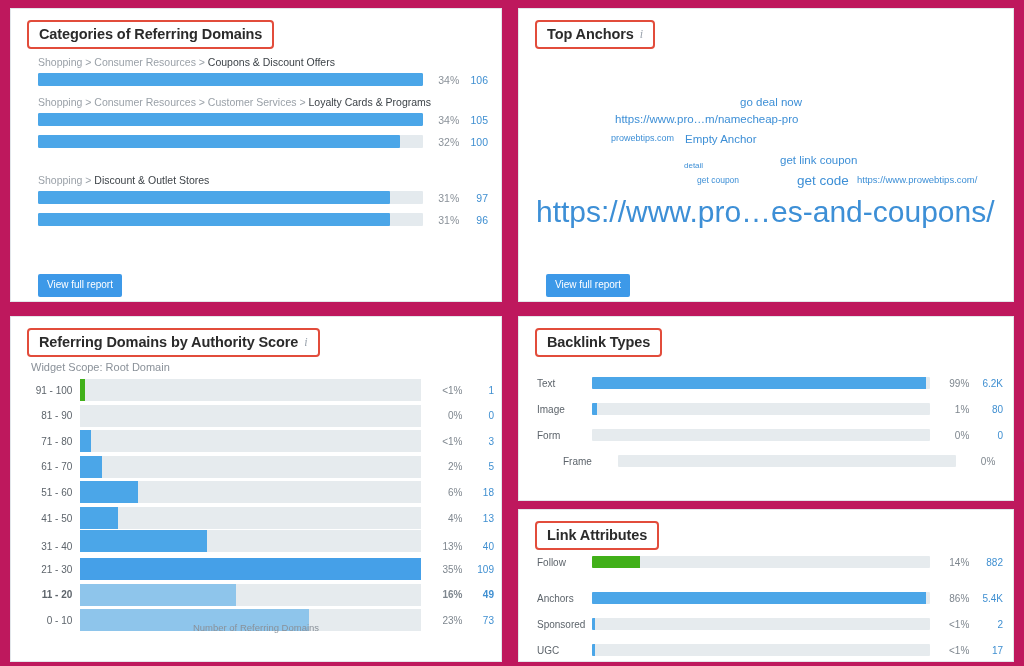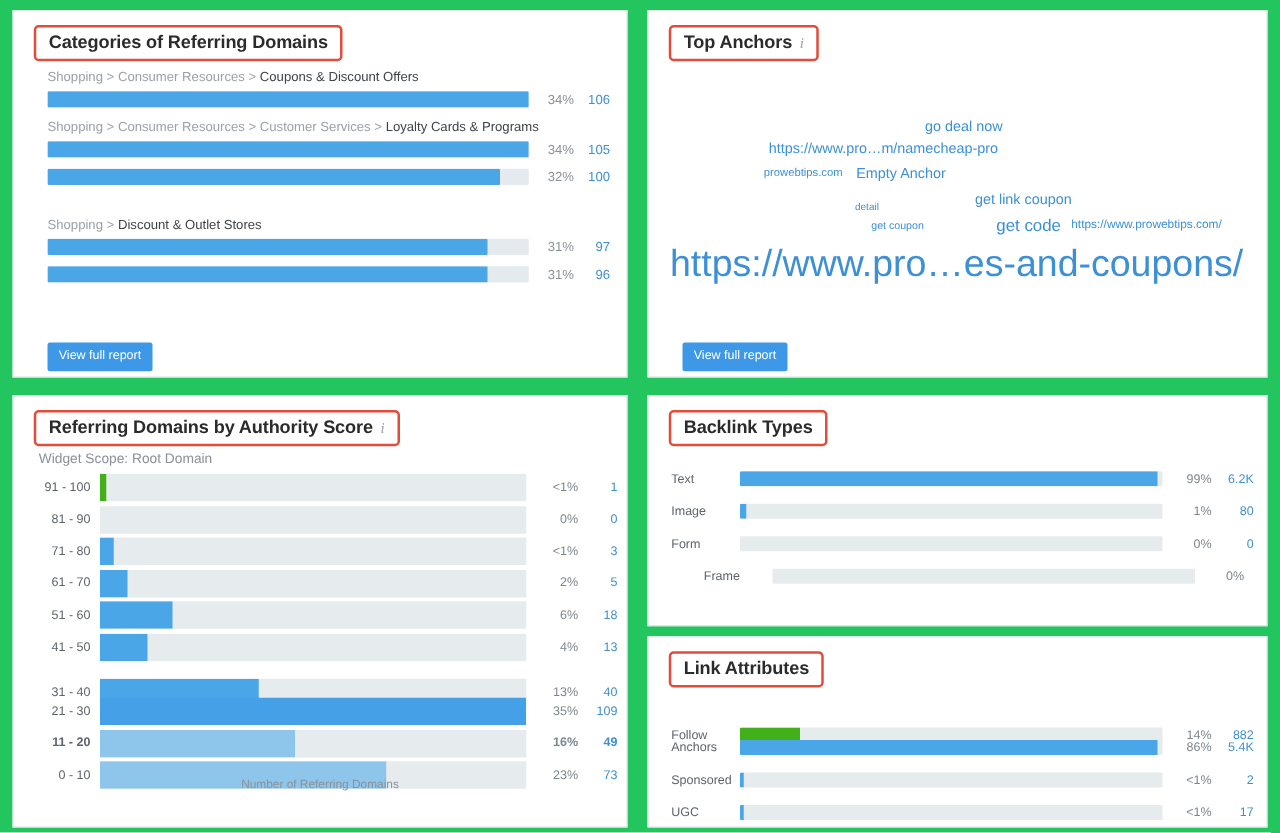--- a/index.html
+++ b/index.html
@@ -5,21 +5,21 @@
   html, body {
     margin: 0; padding: 0;
     width: 1024px; height: 666px;
     background: #ffffff;
     font-family: "Liberation Sans", sans-serif;
     overflow: hidden;
   }
   .page {
     position: relative;
     width: 1024px; height: 666px;
-    background: #22c55e;
+    background: #be185d;
     box-sizing: border-box;
   }
 
   
   .panel {
     position: absolute;
     background: #ffffff;
     border: 1px solid #e2e6ea;
     box-sizing: border-box;
   }
@@ -324,21 +324,21 @@
           <div class="auth-val">18</div>
         </div>
         <div class="auth-row" style="top: 190px;">
           <div class="auth-label">41 - 50</div>
           <div class="auth-track" style="background: rgb(230, 235, 238);">
             <div class="auth-fill" style="width: 11%; background: rgb(75, 166, 232);"></div>
           </div>
           <div class="auth-pct">4%</div>
           <div class="auth-val">13</div>
         </div>
-        <div class="auth-row" style="top: 226px;">
+        <div class="auth-row" style="top: 213px; align-items: flex-end;">
           <div class="auth-label">31 - 40</div>
           <div class="auth-track" style="background: rgb(230, 235, 238);">
             <div class="auth-fill" style="width: 37%; background: rgb(75, 166, 232);"></div>
           </div>
           <div class="auth-pct">13%</div>
           <div class="auth-val">40</div>
         </div>
         <div class="auth-row" style="top: 241.2px;">
           <div class="auth-label">21 - 30</div>
           <div class="auth-track" style="background: rgb(230, 235, 238);">
@@ -405,21 +405,21 @@
           <div class="sb-val">0</div>
         </div>
       </div>
   </div>
 
   <div class="panel" id="panel-attributes">
     <div class="title-wrap" style="left:16px; top:11px;">
       <span class="title-text">Link Attributes</span>
     </div>
     <div id="la-rows">
-        <div class="sb-row" style="top: 70px;">
+        <div class="sb-row" style="top: 44px;">
           <div class="sb-label">Follow</div>
           <div class="sb-track" style="background: rgb(230, 235, 238);">
             <div class="sb-fill" style="width: 14%; background: rgb(65, 176, 25);"></div>
           </div>
           <div class="sb-pct">14%</div>
           <div class="sb-val">882</div>
         </div>
         <div class="sb-row" style="top: 80px;">
           <div class="sb-label">Anchors</div>
           <div class="sb-track" style="background: rgb(230, 235, 238);">

